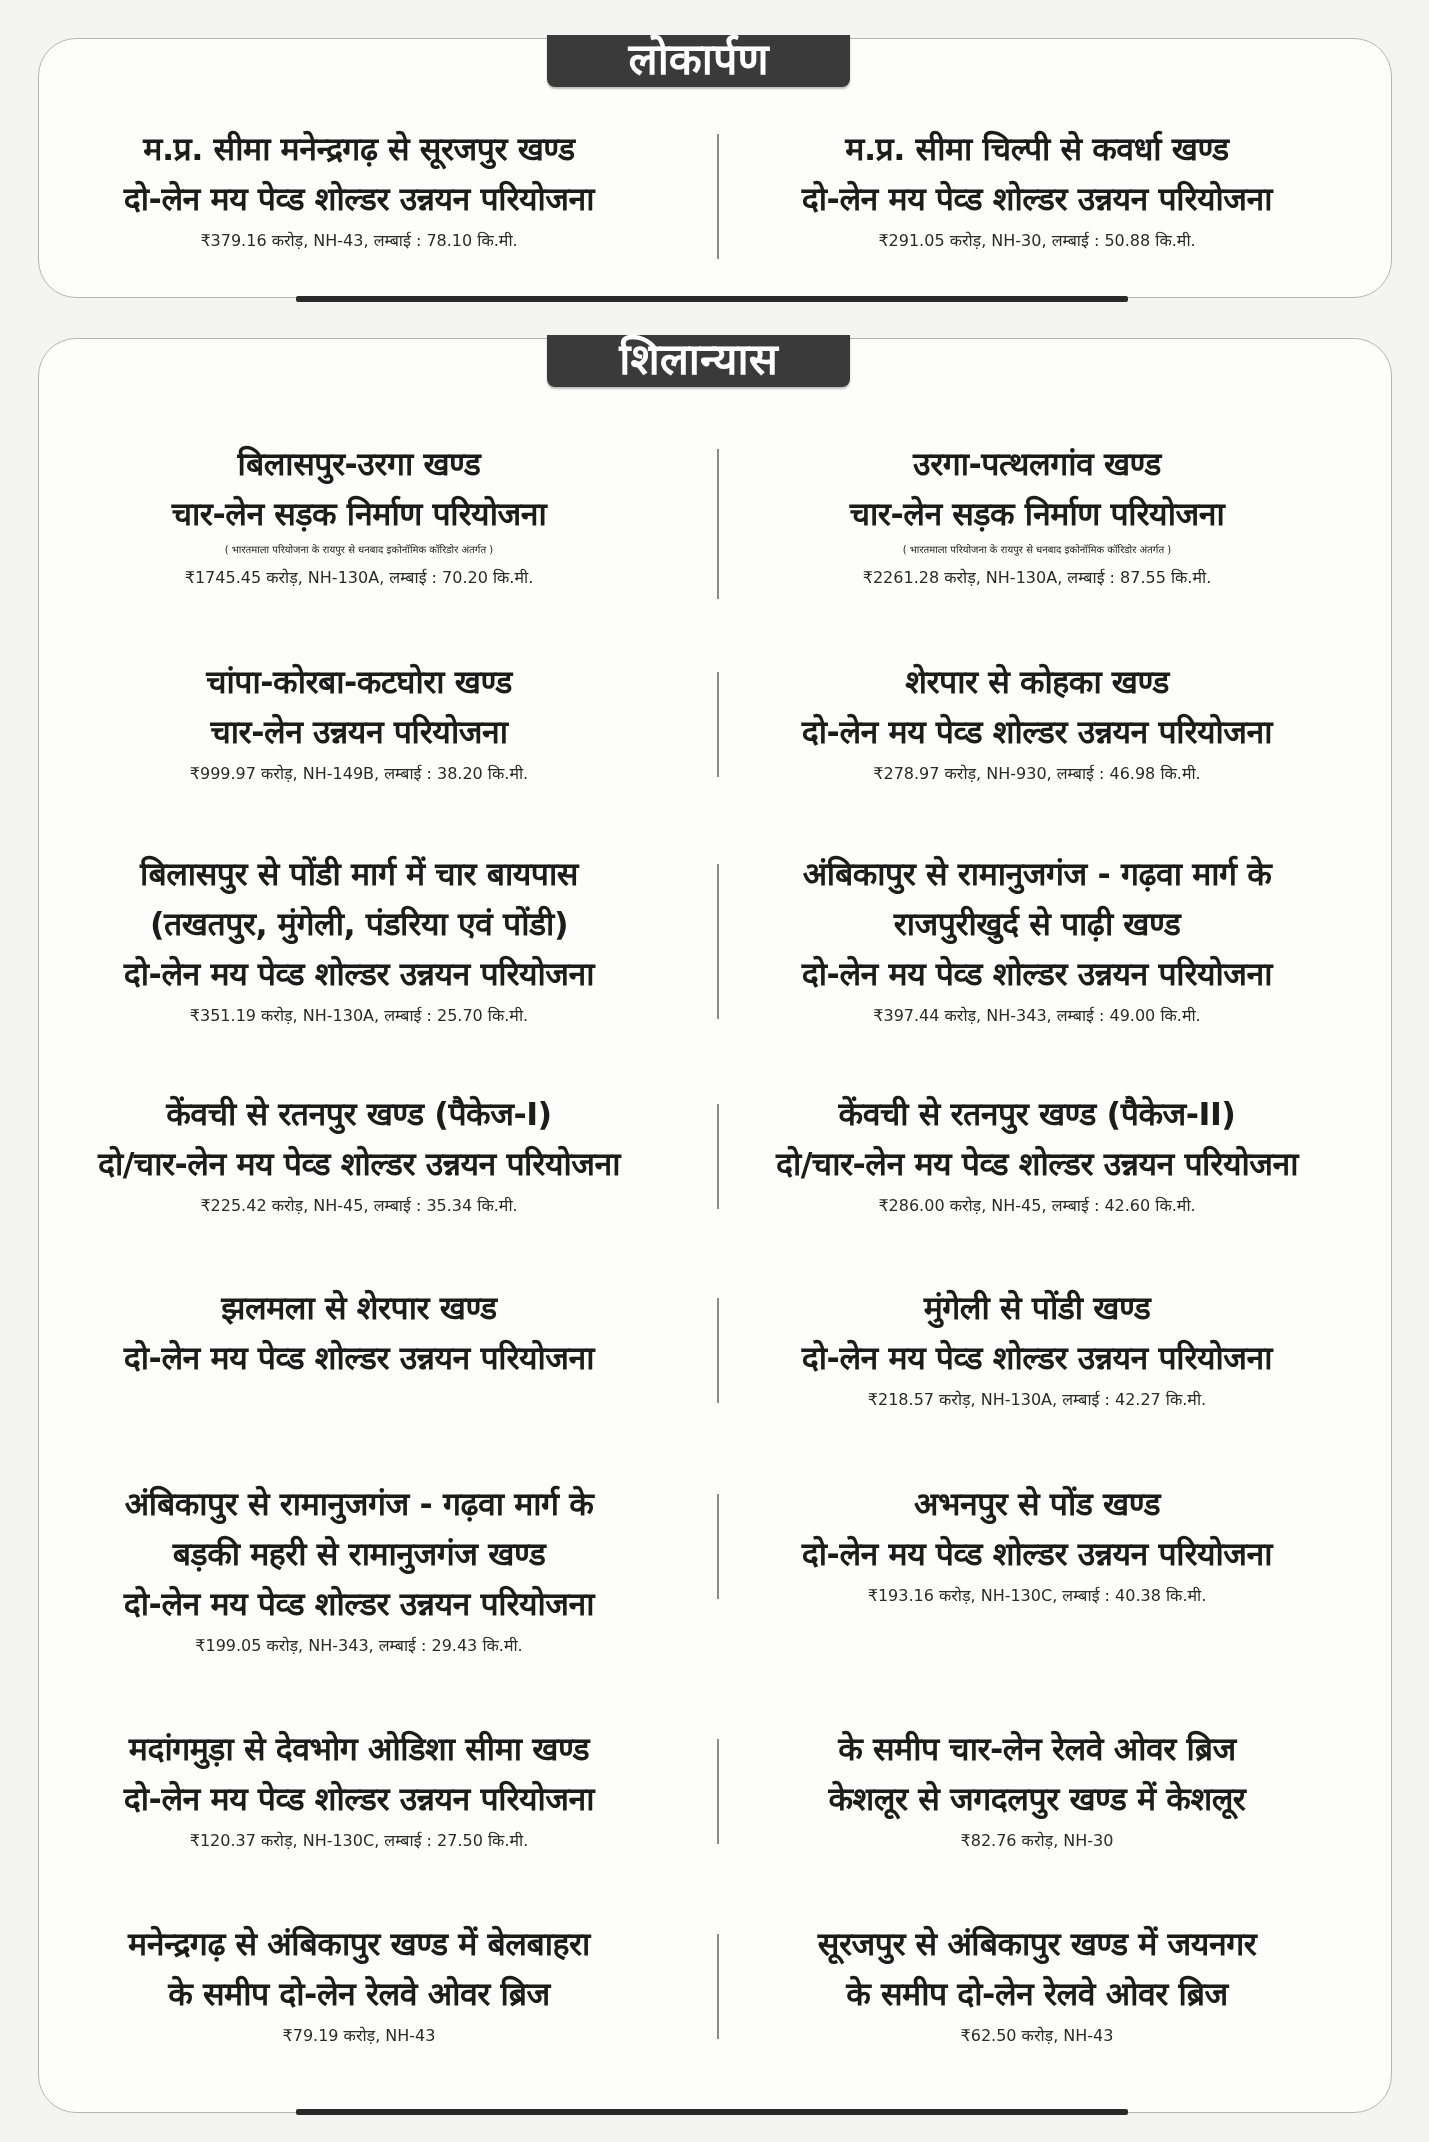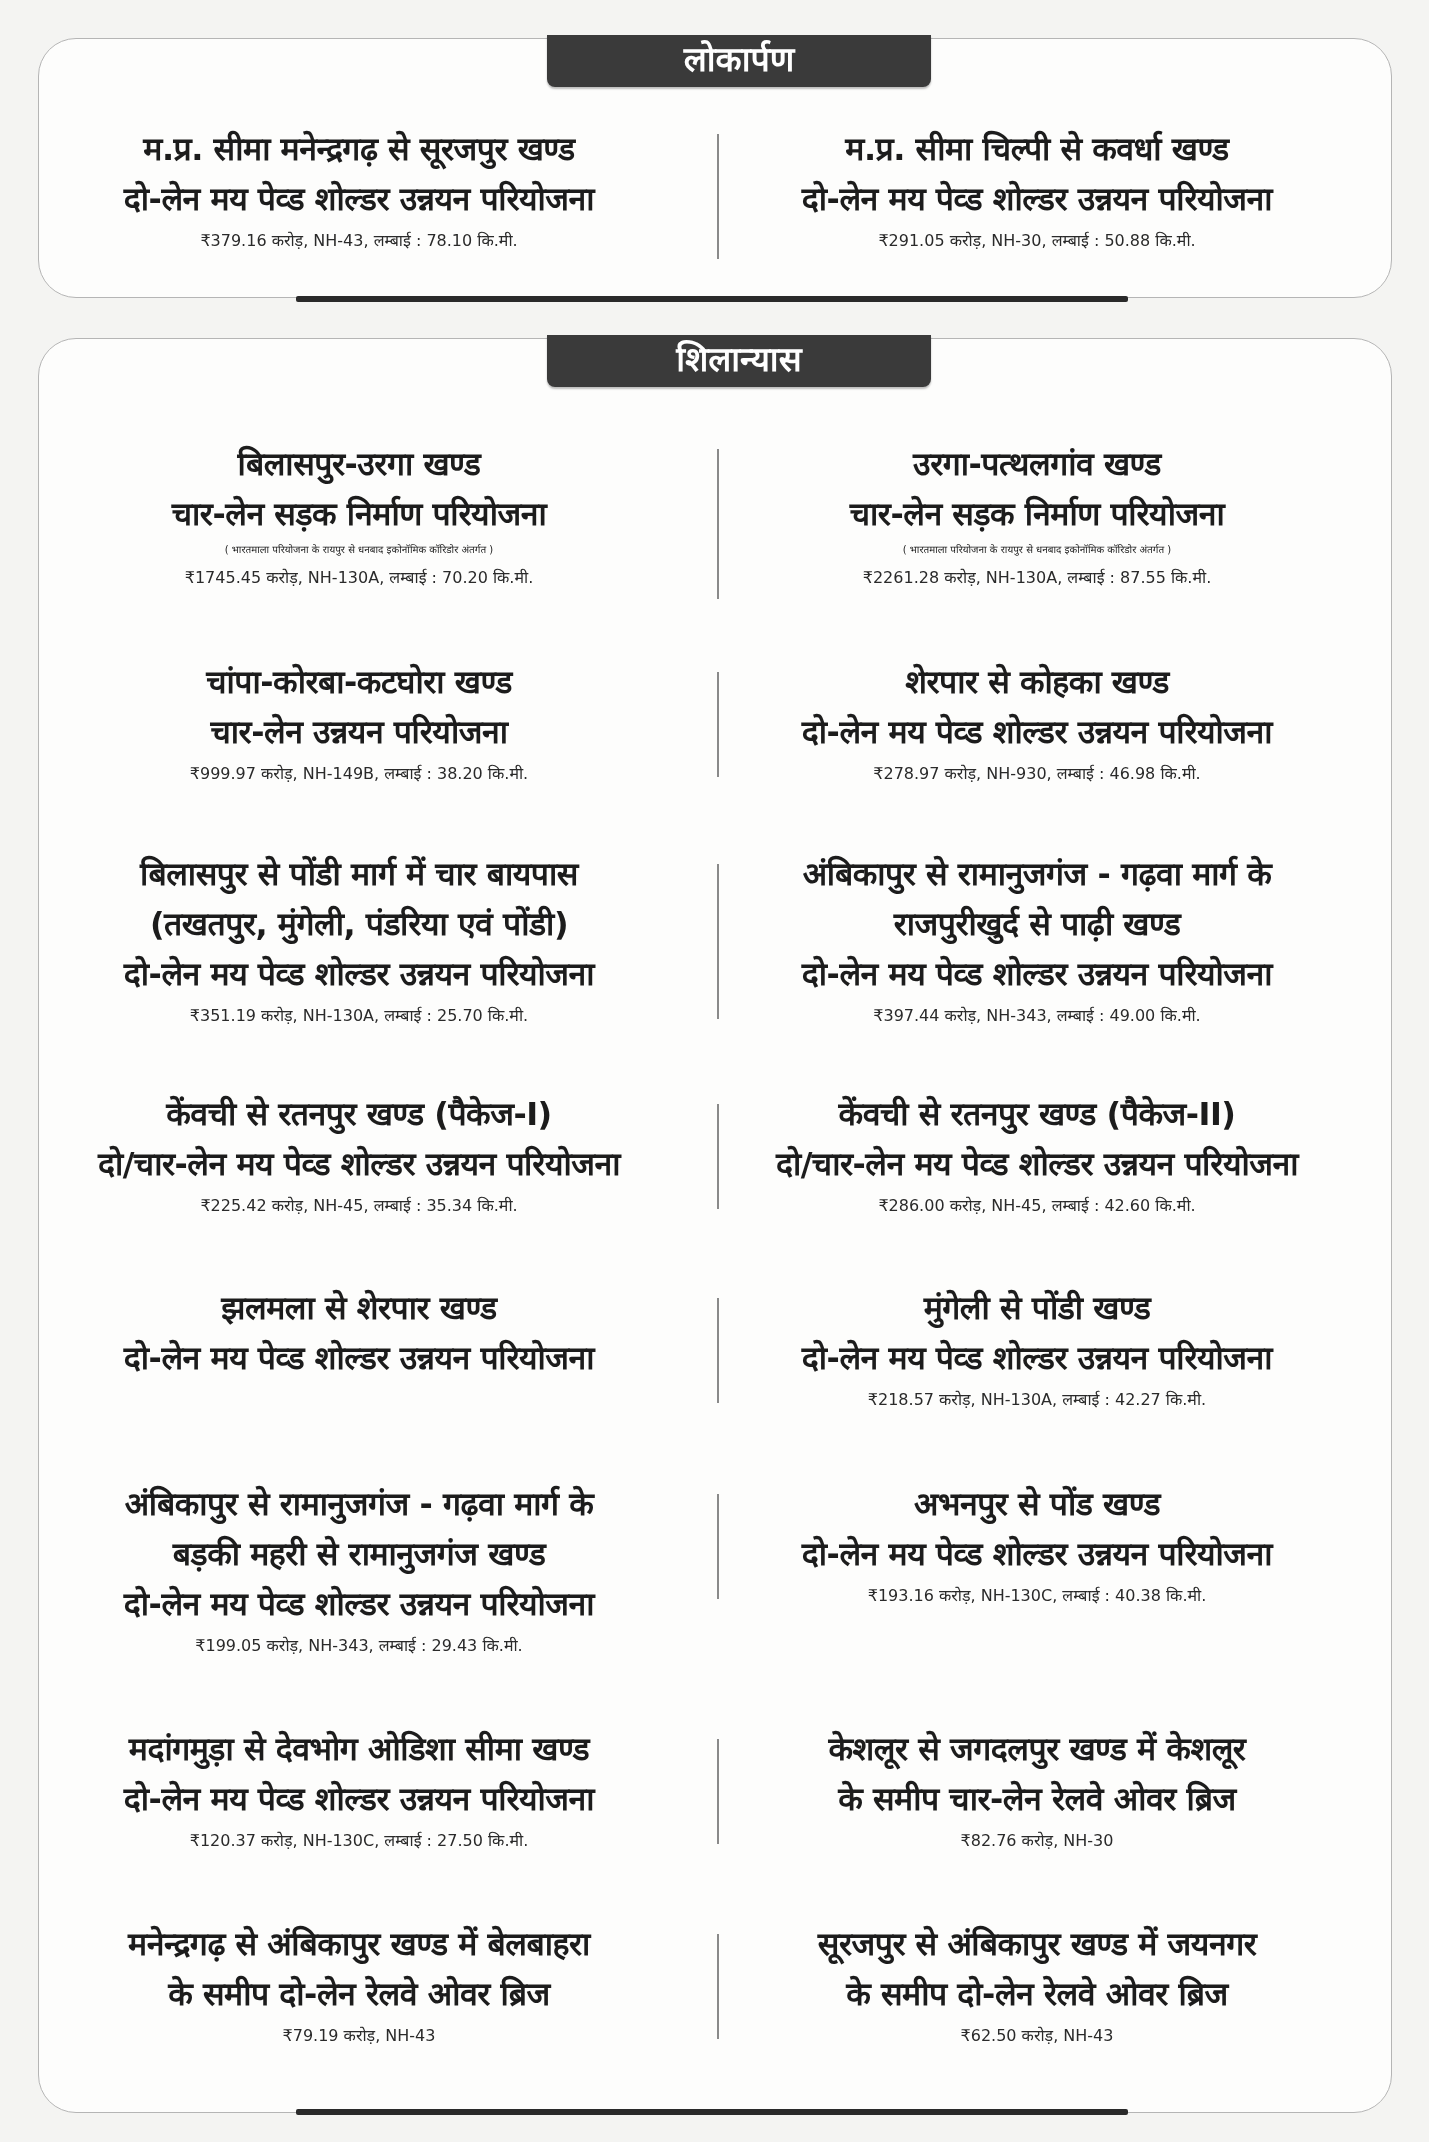--- a/index.html
+++ b/index.html
@@ -16,25 +16,25 @@
       left: 38px; width: 1354px;
       background: #fdfdfc;
       border: 1.5px solid #b5b5b5;
       border-radius: 38px;
       box-sizing: border-box;
     }
     .panel-top { top: 38px; height: 260px; }
     .panel-bottom { top: 338px; height: 1775px; }
     .badge {
       position: absolute;
-      left: 508px; width: 384px;
+      left: 508px; width: 303px;
       background: #3a3a3a;
       color: #ffffff;
       text-align: center;
-      font-size: 34px;
+      font-size: 43px;
       font-weight: bold;
       border-radius: 0 0 8px 8px;
       box-shadow: 0 2px 2px rgba(0,0,0,0.25);
       line-height: 48px;
     }
     .panel-top .badge { top: -4px; height: 52px; }
     .panel-bottom .badge { top: -4px; height: 52px; }
     .bar {
       position: absolute;
       left: 296px; width: 832px; height: 6px;
@@ -194,22 +194,22 @@
   </div>
 
   <div class="row" style="top:1385px;">
     <div class="divider" style="top:15px;height:105px;"></div>
     <div class="cell left">
       <div class="title">मदांगमुड़ा से देवभोग ओडिशा सीमा खण्ड</div>
       <div class="title">दो-लेन मय पेव्ड शोल्डर उन्नयन परियोजना</div>
       <div class="meta">₹120.37 करोड़, NH-130C, लम्बाई : 27.50 कि.मी.</div>
     </div>
     <div class="cell right">
+      <div class="title">के समीप चार-लेन रेलवे ओवर ब्रिज</div>
       <div class="title">केशलूर से जगदलपुर खण्ड में केशलूर</div>
-      <div class="title">के समीप चार-लेन रेलवे ओवर ब्रिज</div>
       <div class="meta">₹82.76 करोड़, NH-30</div>
     </div>
   </div>
 
   <div class="row" style="top:1580px;">
     <div class="divider" style="top:15px;height:105px;"></div>
     <div class="cell left">
       <div class="title">मनेन्द्रगढ़ से अंबिकापुर खण्ड में बेलबाहरा</div>
       <div class="title">के समीप दो-लेन रेलवे ओवर ब्रिज</div>
       <div class="meta">₹79.19 करोड़, NH-43</div>

